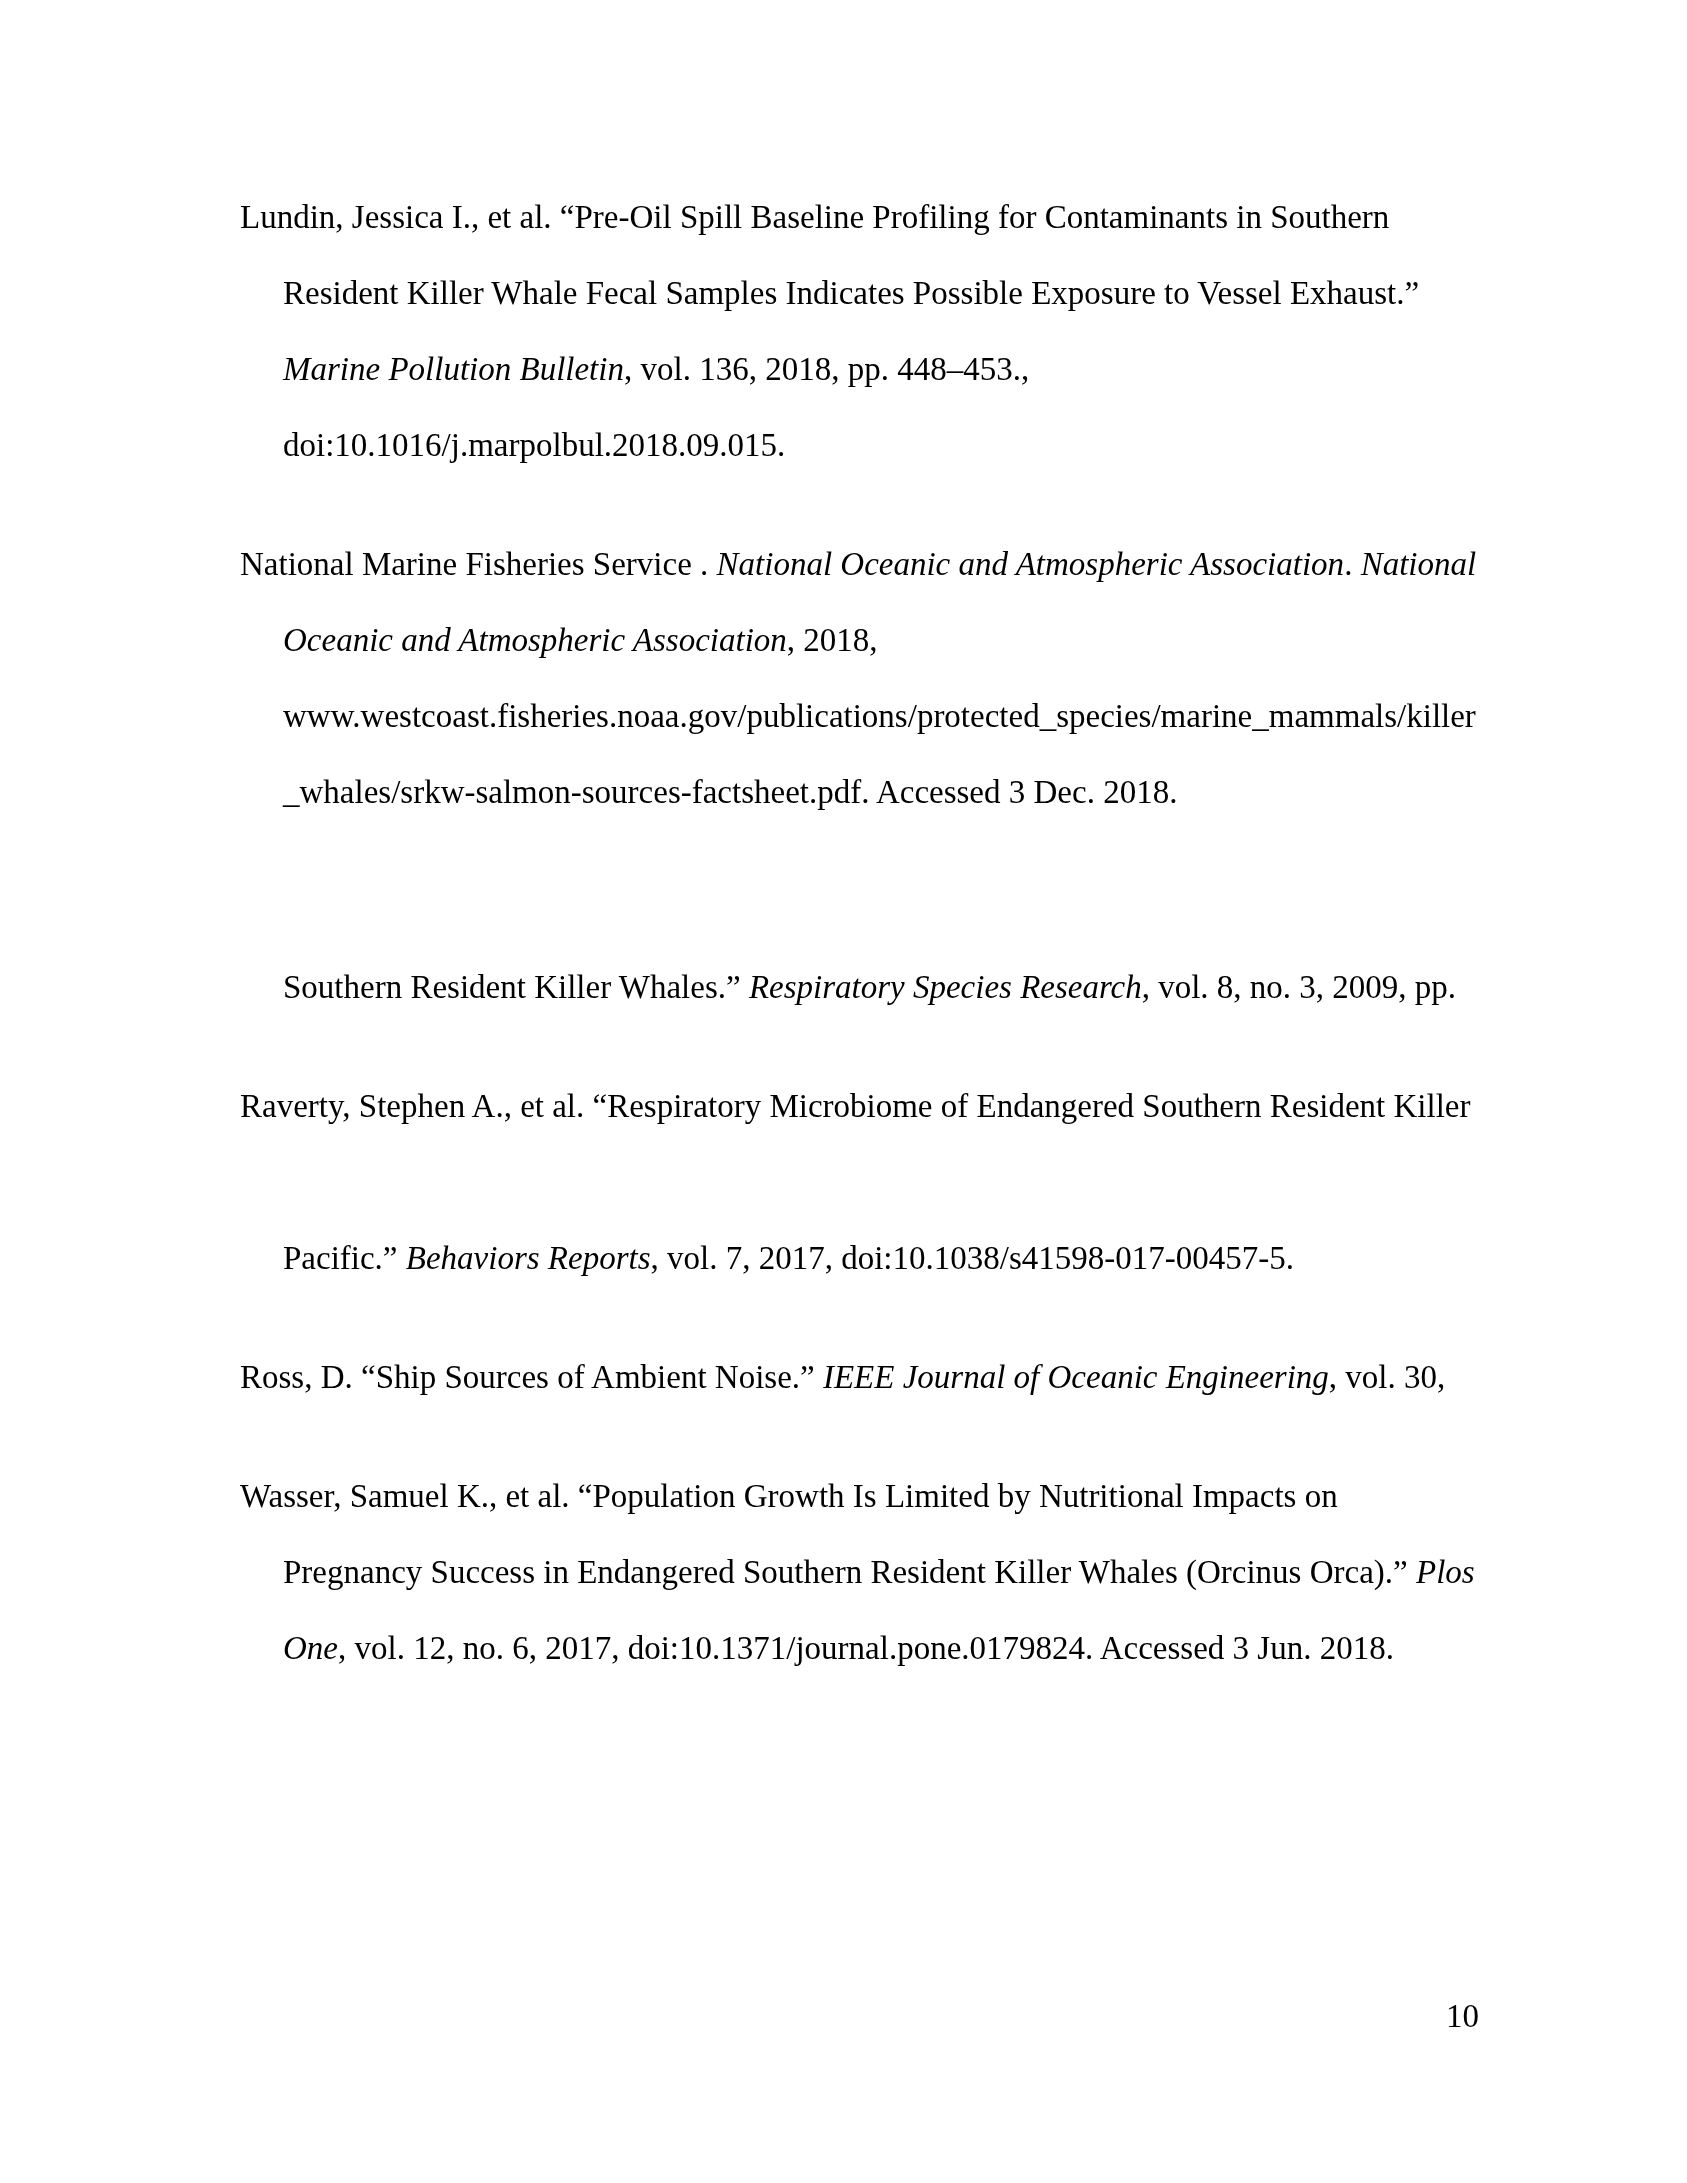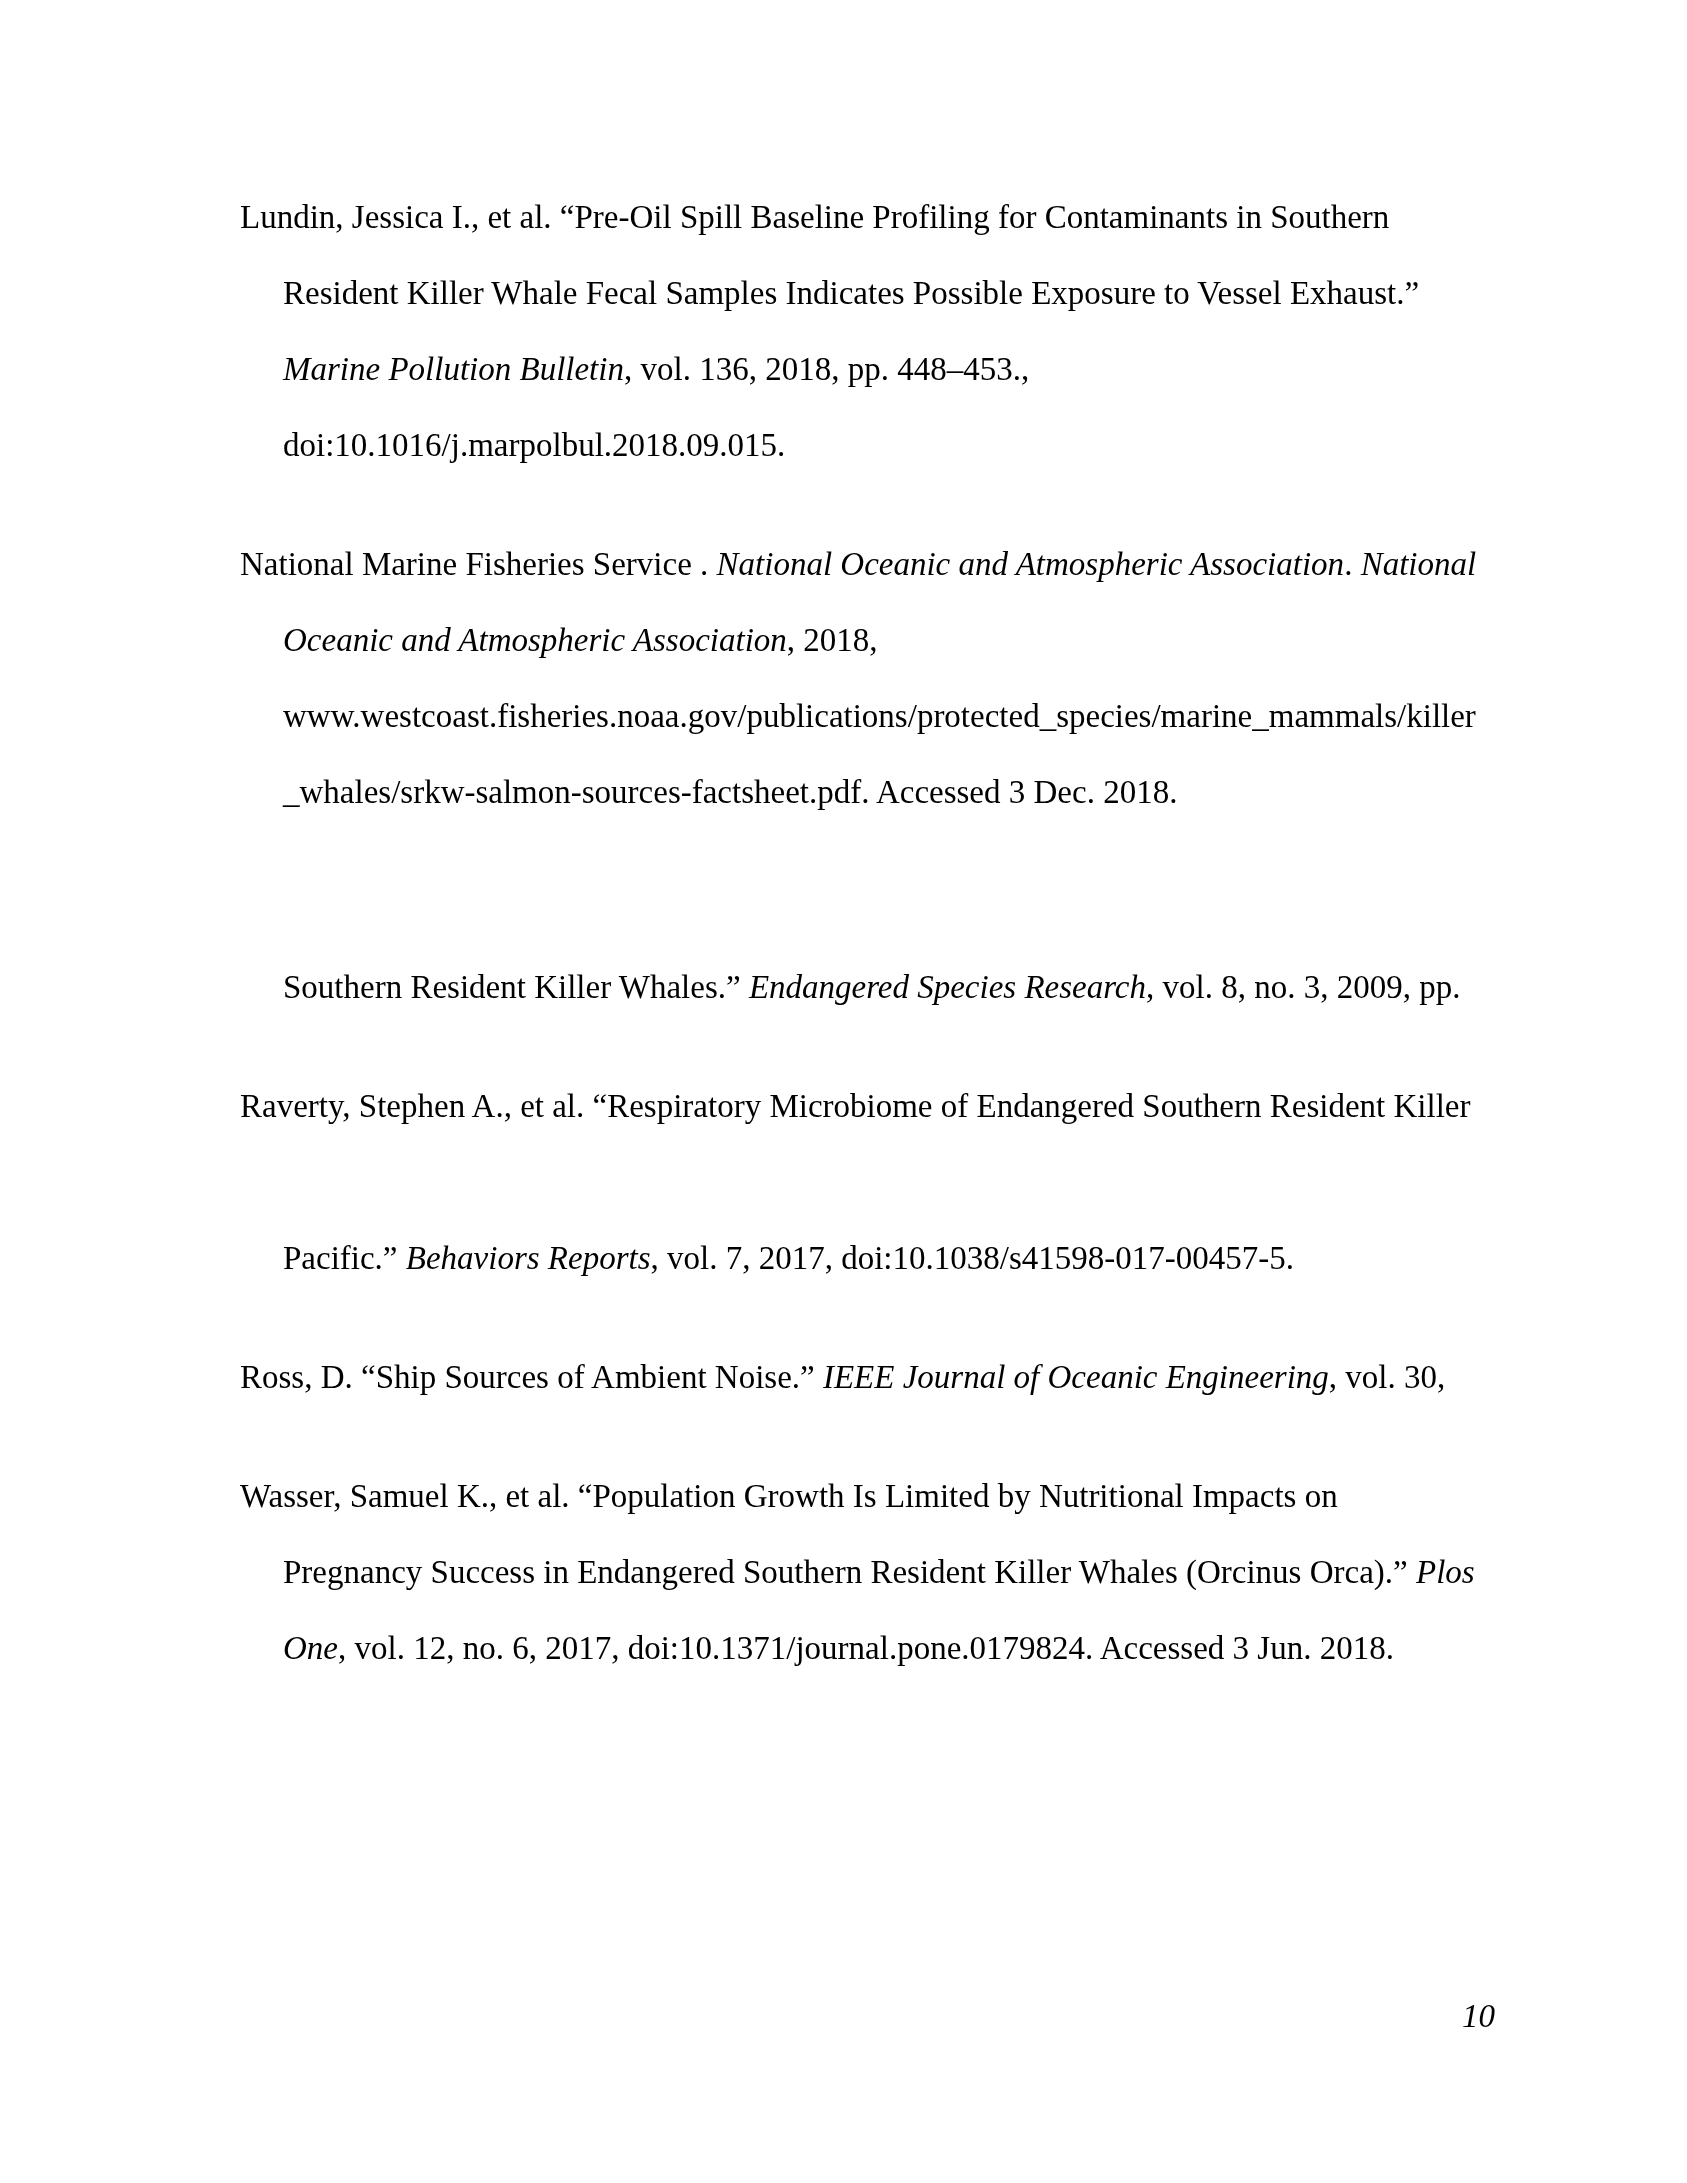--- a/index.html
+++ b/index.html
@@ -31,33 +31,32 @@
     white-space: nowrap;  
   }
   .citation em {
     font-style: italic;
     font-weight: normal;
     text-align: right;
   }
   .page-number {
     position: absolute;
     top: 1998px;
-    right: 192px;
+    right: 208px;
     line-height: normal;
     text-align: left;
-    font-style: italic;
   }
 </style>
 </head>
 <body>
 
 <div class="page">
   <div class="works-cited">
       <p class="citation"><span>Lundin, Jessica I., et al. “Pre-Oil Spill Baseline Profiling for Contaminants in Southern</span><br><span>Resident Killer Whale Fecal Samples Indicates Possible Exposure to Vessel Exhaust.”</span><br><em>Marine Pollution Bulletin</em><span>, vol. 136, 2018, pp. 448–453.,</span><br><span>doi:10.1016/j.marpolbul.2018.09.015.</span></p>
       <p class="citation"><span>National Marine Fisheries Service . </span><em>National Oceanic and Atmospheric Association</em><span>. </span><em>National</em><br><em>Oceanic and Atmospheric Association</em><span>, 2018,</span><br><span>www.westcoast.fisheries.noaa.gov/publications/protected_species/marine_mammals/killer</span><br><span>_whales/srkw-salmon-sources-factsheet.pdf. Accessed 3 Dec. 2018.</span></p>
-      <p class="citation"><br><span>Southern Resident Killer Whales.” </span><em>Endangered Species Research</em><span>, vol. 8, no. 3, 2009, pp.</span><br></p>
+      <p class="citation"><br><span>Southern Resident Killer Whales.” </span><em>Respiratory Species Research</em><span>, vol. 8, no. 3, 2009, pp.</span><br></p>
       <p class="citation"><span>Raverty, Stephen A., et al. “Respiratory Microbiome of Endangered Southern Resident Killer</span><br><br><span>Pacific.” </span><em>Behaviors Reports</em><span>, vol. 7, 2017, doi:10.1038/s41598-017-00457-5.</span></p>
       <p class="citation"><span>Ross, D. “Ship Sources of Ambient Noise.” </span><em>IEEE Journal of Oceanic Engineering</em><span>, vol. 30,</span><br></p>
       <p class="citation"><span>Wasser, Samuel K., et al. “Population Growth Is Limited by Nutritional Impacts on</span><br><span>Pregnancy Success in Endangered Southern Resident Killer Whales (Orcinus Orca).” </span><em>Plos</em><br><em>One</em><span>, vol. 12, no. 6, 2017, doi:10.1371/journal.pone.0179824. Accessed 3 Jun. 2018.</span></p>
     </div>
   <div class="page-number">10</div>
 </div>
 
 
 </body></html>

